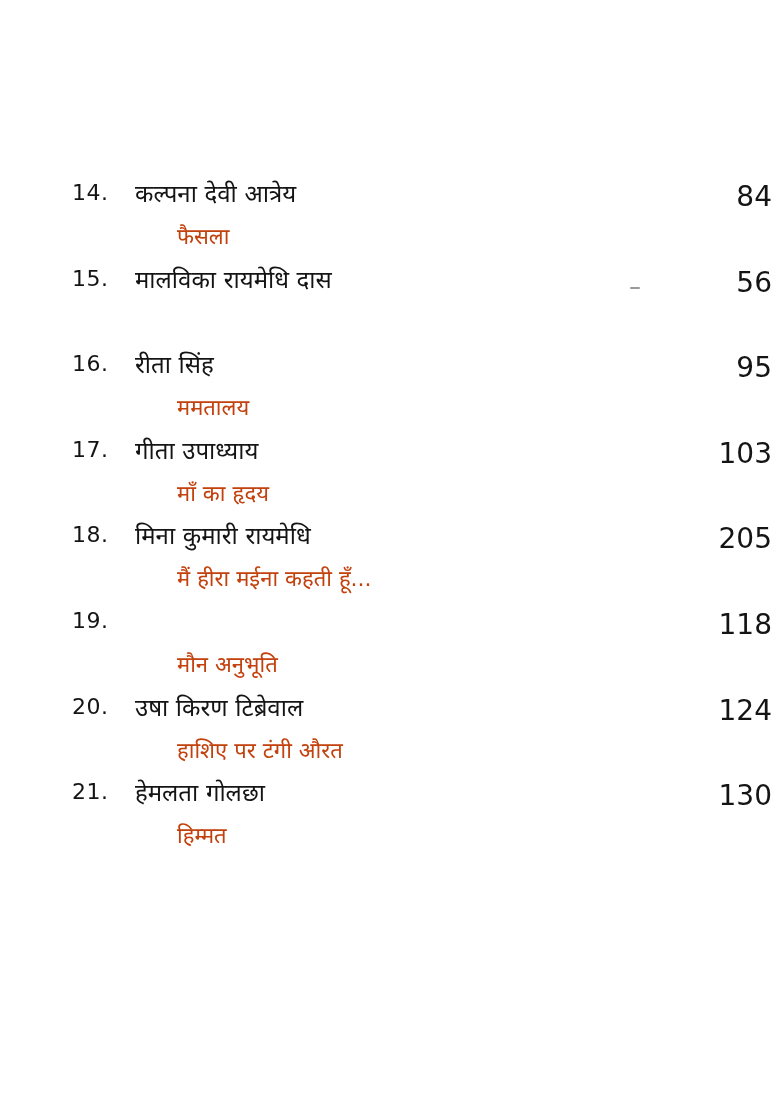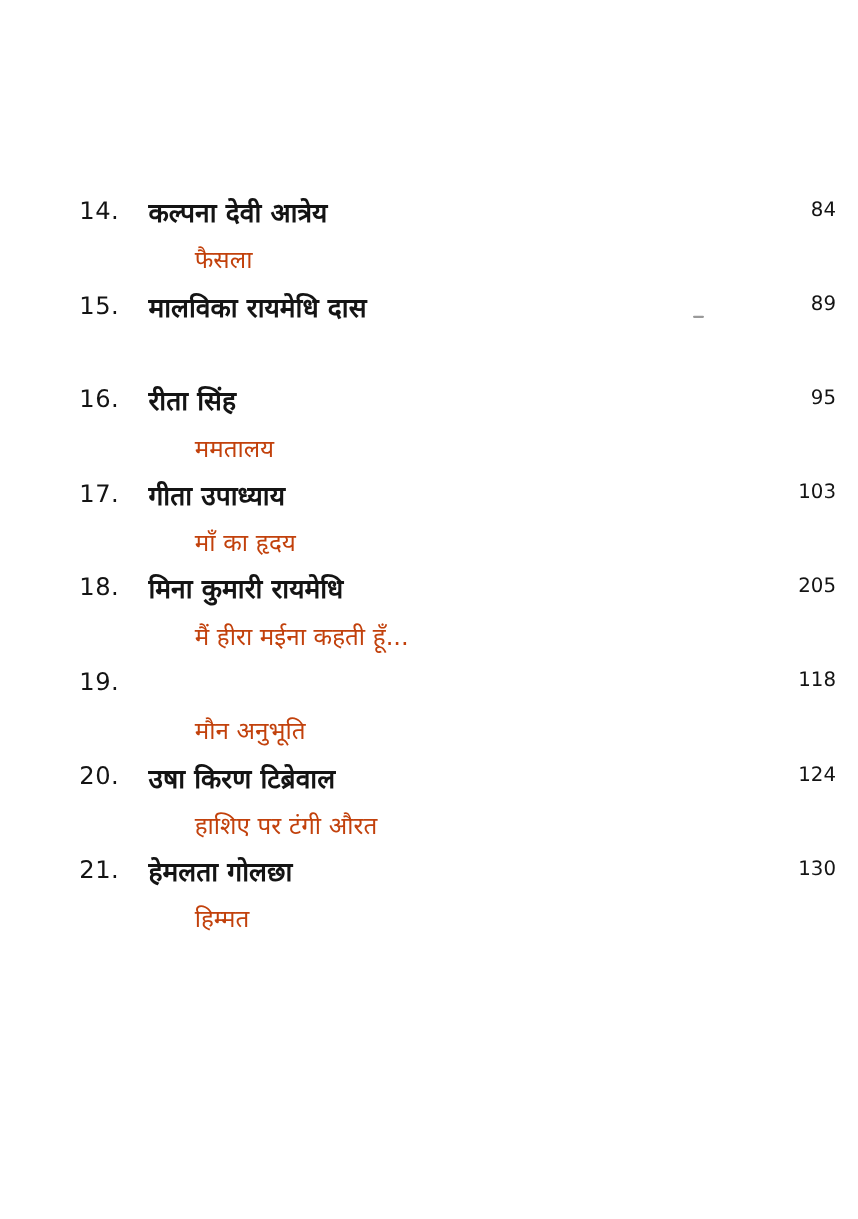--- a/index.html
+++ b/index.html
@@ -13,29 +13,29 @@
   }
   .page { position: absolute; left: 0; top: 0; width: 780px; height: 1108px; margin-left: 32px; }
   .toc { position: absolute; left: 0; top: 176px; width: 780px; }
   .entry { position: relative; height: 85.6px; }
   .num {
     position: absolute; left: 40px; top: 4px;
     font-size: 22px; letter-spacing: 0.5px;
   }
   .author {
     position: absolute; left: 103px; top: 0px;
-    font-size: 24px; font-weight: bold; white-space: nowrap;
+    font-size: 24px; font-weight: normal; white-space: nowrap;
   }
   .title {
     position: absolute; left: 145px; top: 44px;
     font-size: 22px; white-space: nowrap; color: #c2410c;
   }
   .pg {
-    position: absolute; right: 52px; top: 4px;
-    font-size: 18px; text-align: right;
+    position: absolute; right: 40px; top: 4px;
+    font-size: 28px; text-align: right;
   }
   .speck {
     position: absolute; left: 598px; top: 287px;
     width: 10px; height: 2px; background: #9a9a9a; border-radius: 1px;
   }
 </style>
 </head>
 <body>
 
 <div class="page">
@@ -46,21 +46,21 @@
     <div class="entry">
       <span class="num">14.</span>
       <span class="author">कल्पना देवी आत्रेय</span>
       <span class="title">फैसला</span>
       <span class="pg">84</span>
     </div>
 
     <div class="entry">
       <span class="num">15.</span>
       <span class="author">मालविका रायमेधि दास</span>
-      <span class="pg">89</span>
+      <span class="pg">56</span>
     </div>
 
     <div class="entry">
       <span class="num">16.</span>
       <span class="author">रीता सिंह</span>
       <span class="title">ममतालय</span>
       <span class="pg">95</span>
     </div>
 
     <div class="entry">

